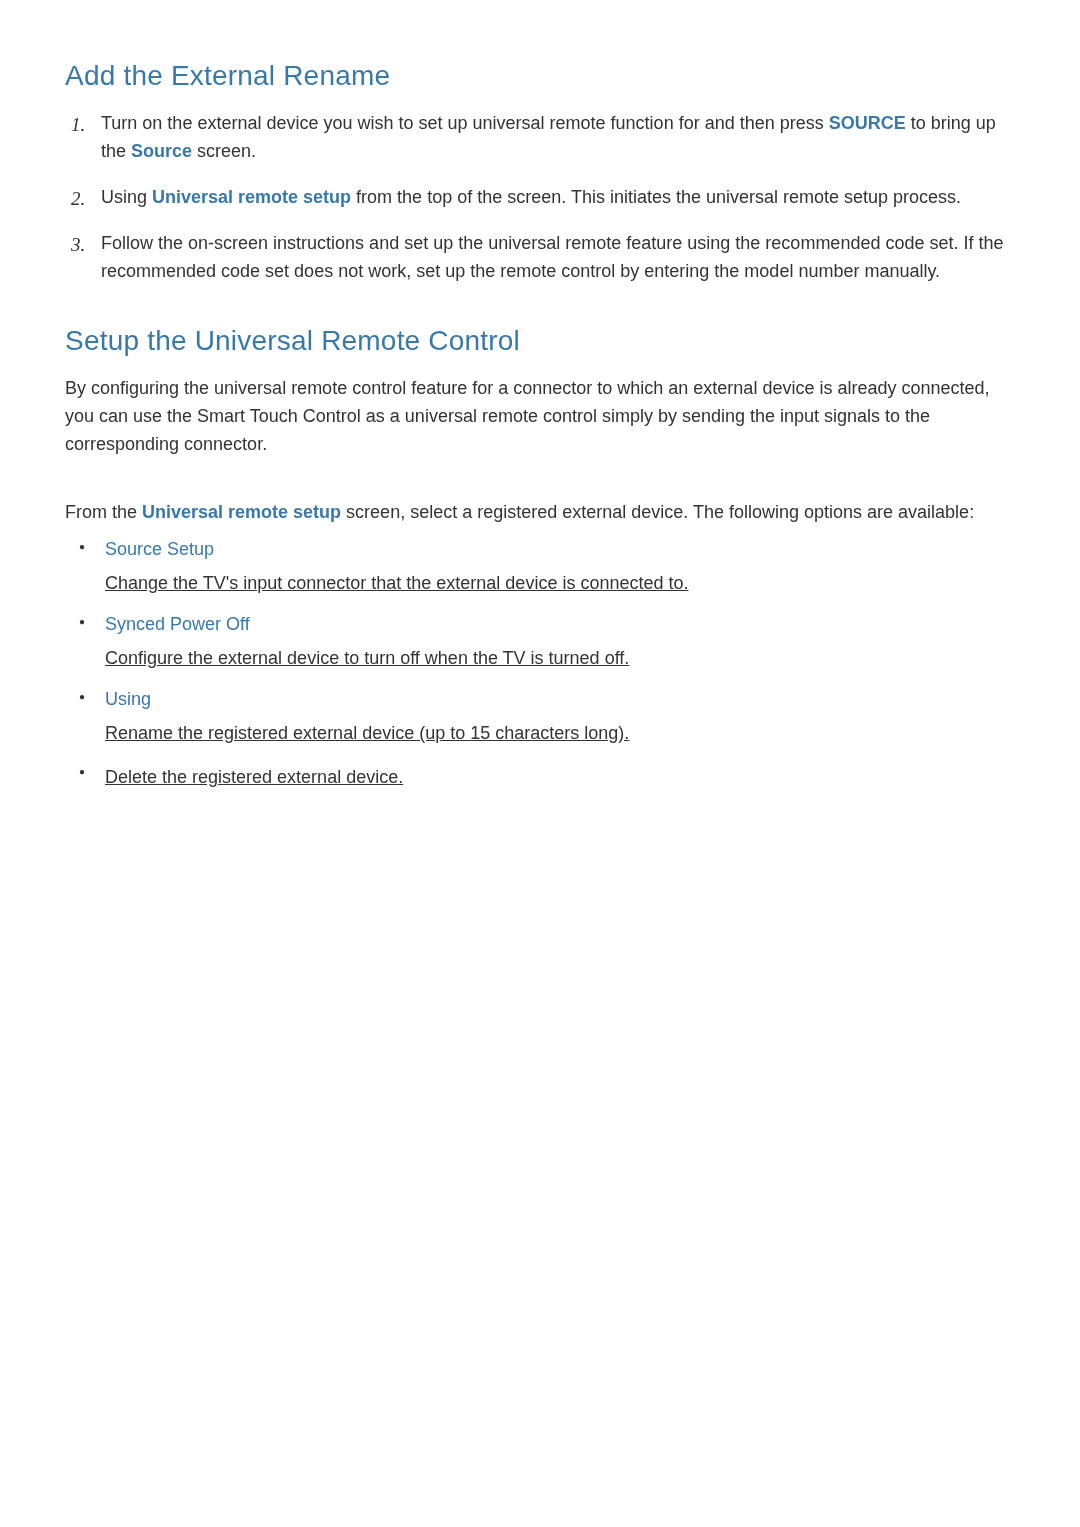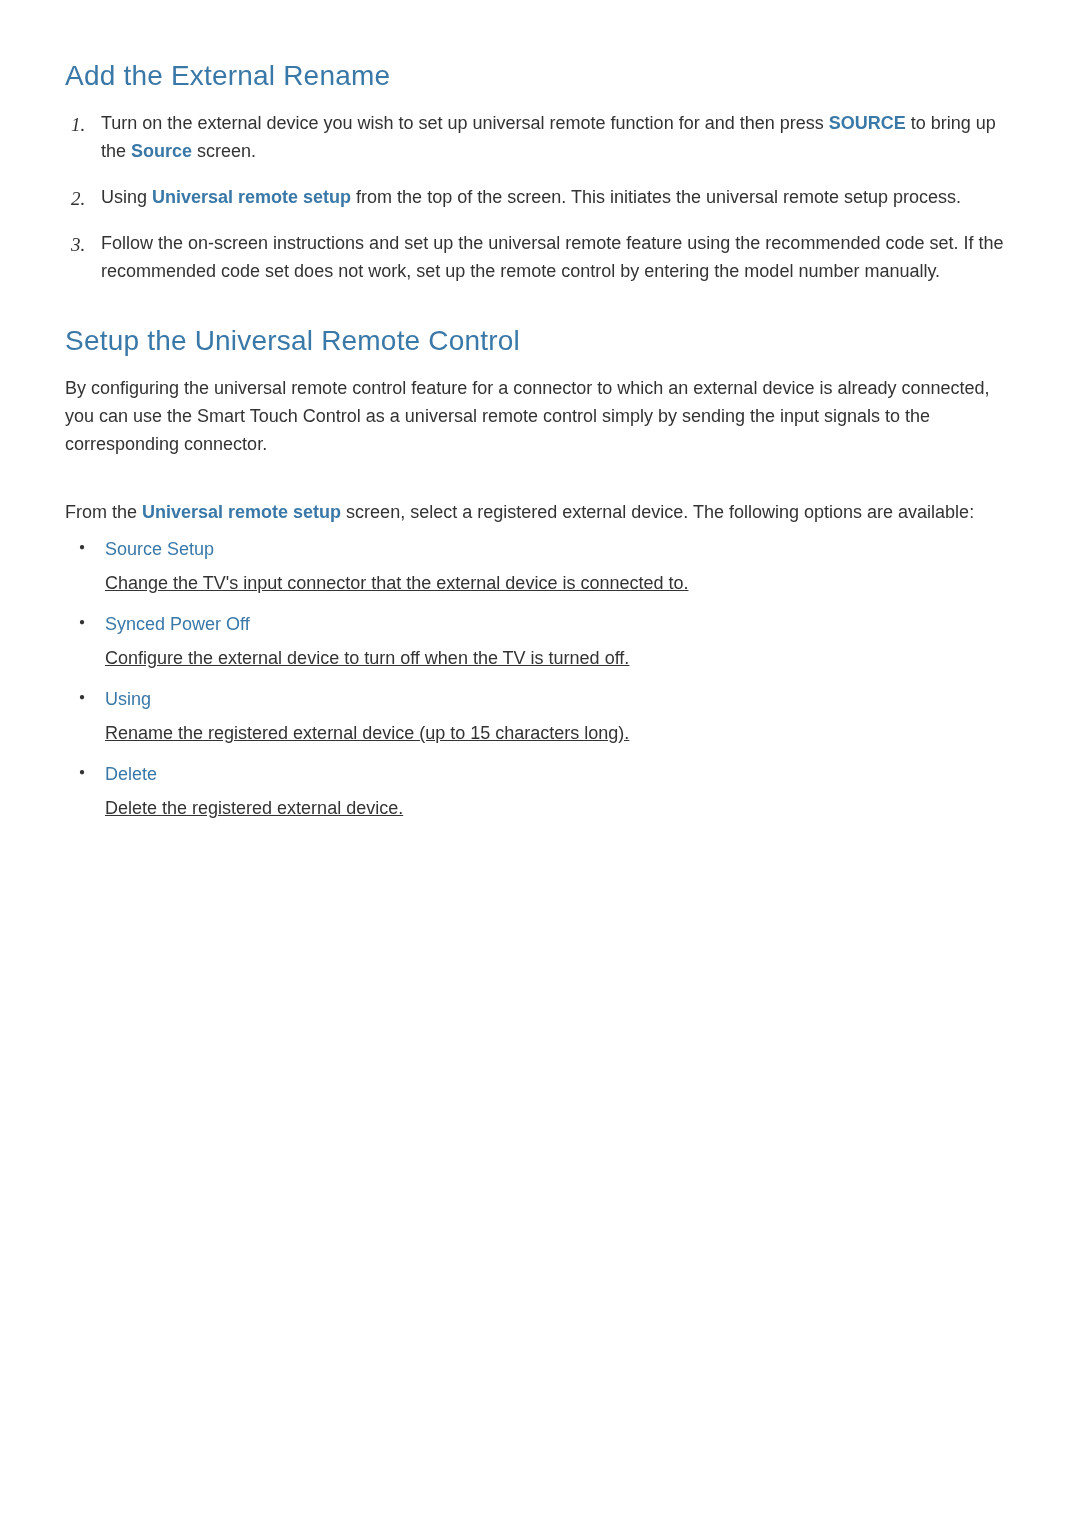--- a/index.html
+++ b/index.html
@@ -115,17 +115,16 @@
     </li>
     <li>
       <span class="option-title">Synced Power Off</span>
       <span class="option-desc">Configure the external device to turn off when the TV is turned off.</span>
     </li>
     <li>
       <span class="option-title">Using</span>
       <span class="option-desc">Rename the registered external device (up to 15 characters long).</span>
     </li>
     <li>
-      <span class="option-title">Delete</span>
       <span class="option-desc">Delete the registered external device.</span>
     </li>
   </ul>
 </div>
 
 </body></html>

